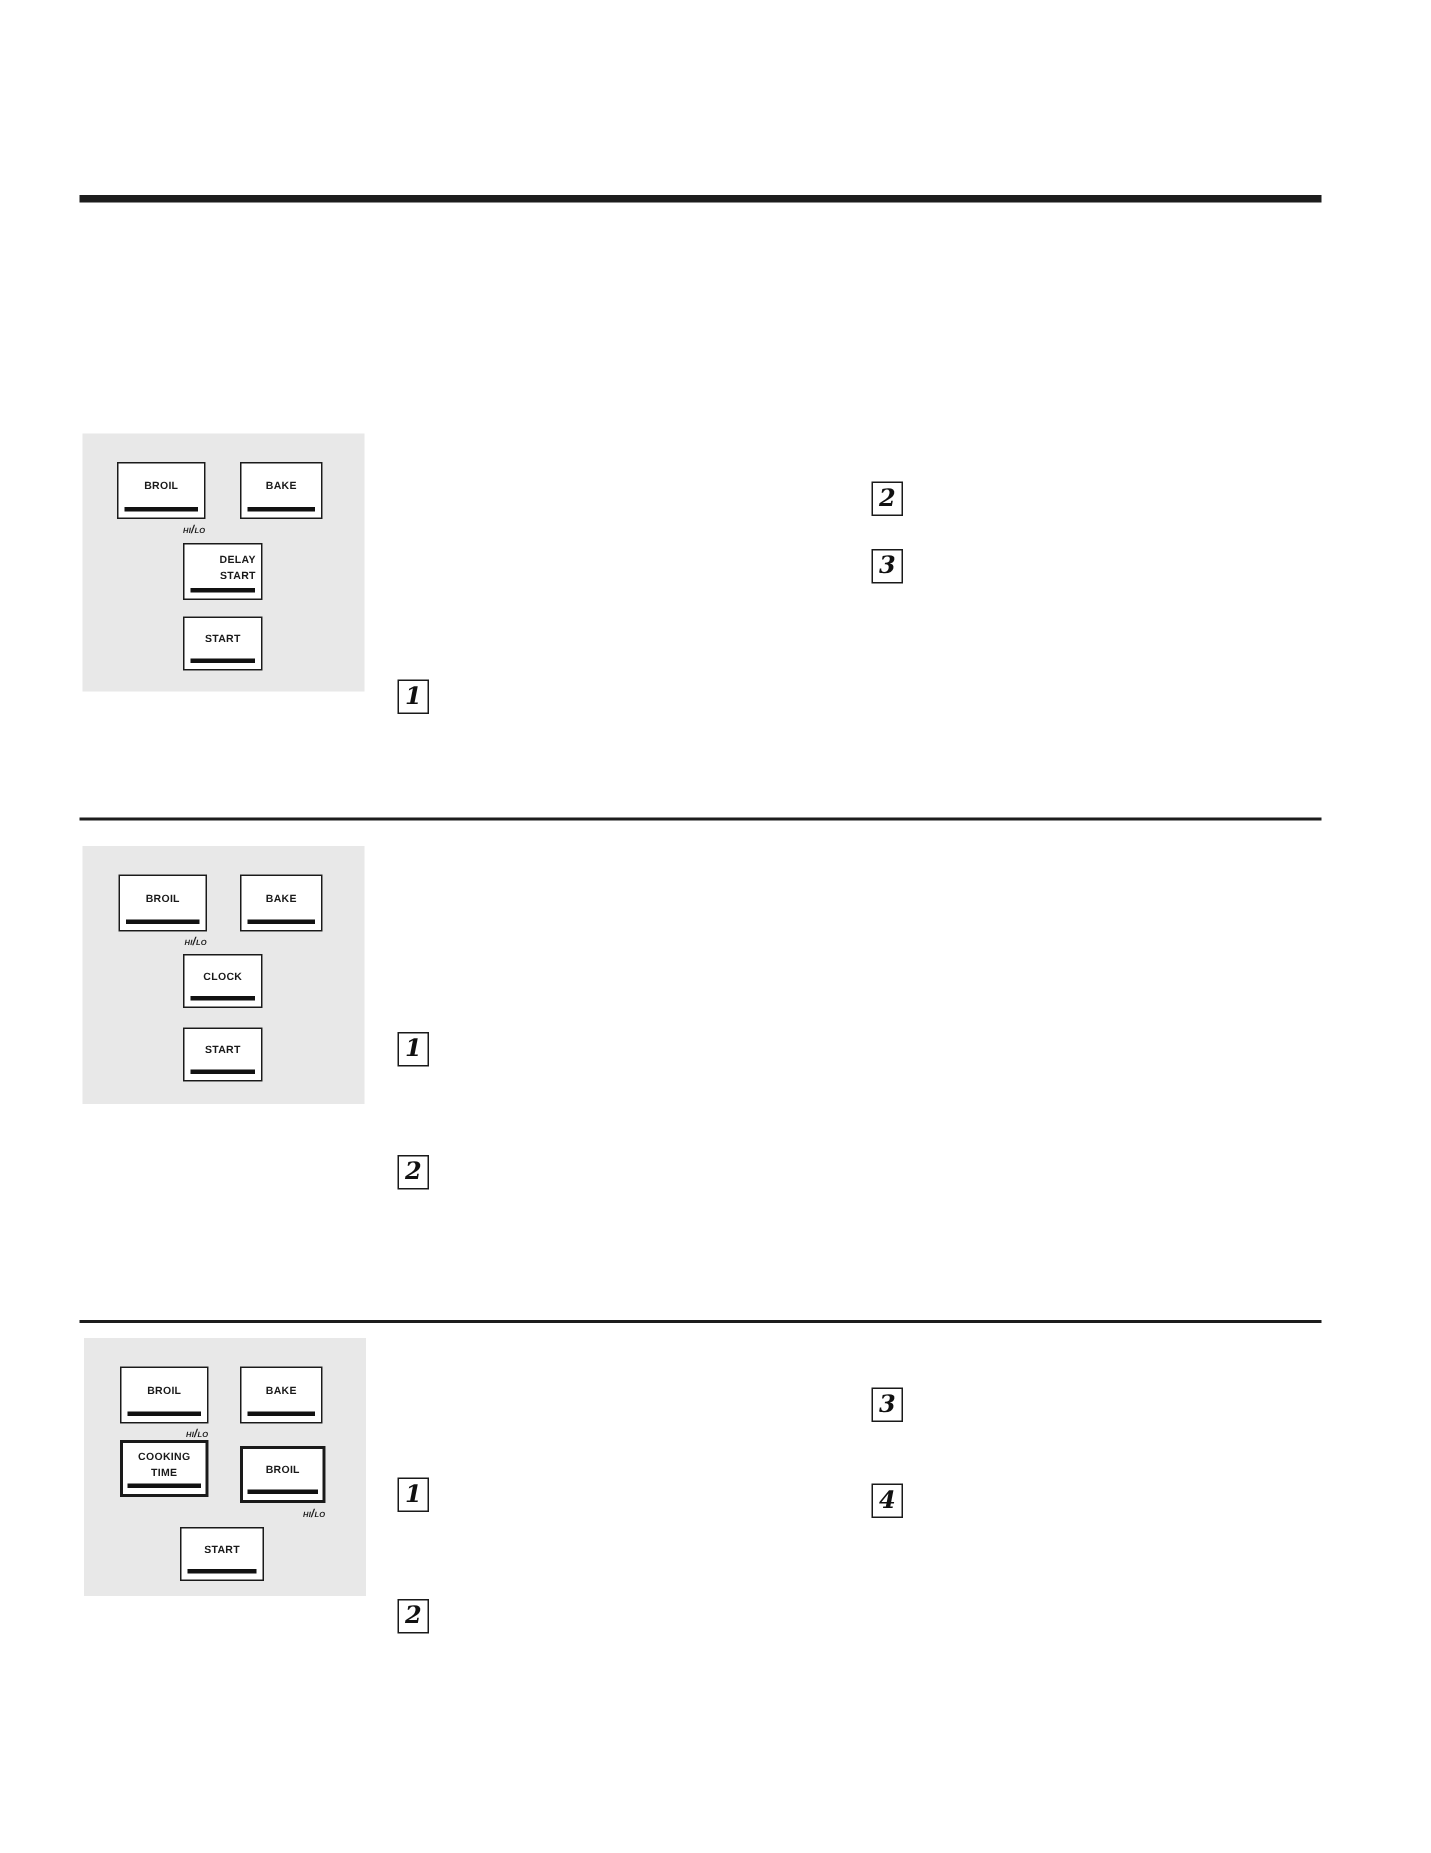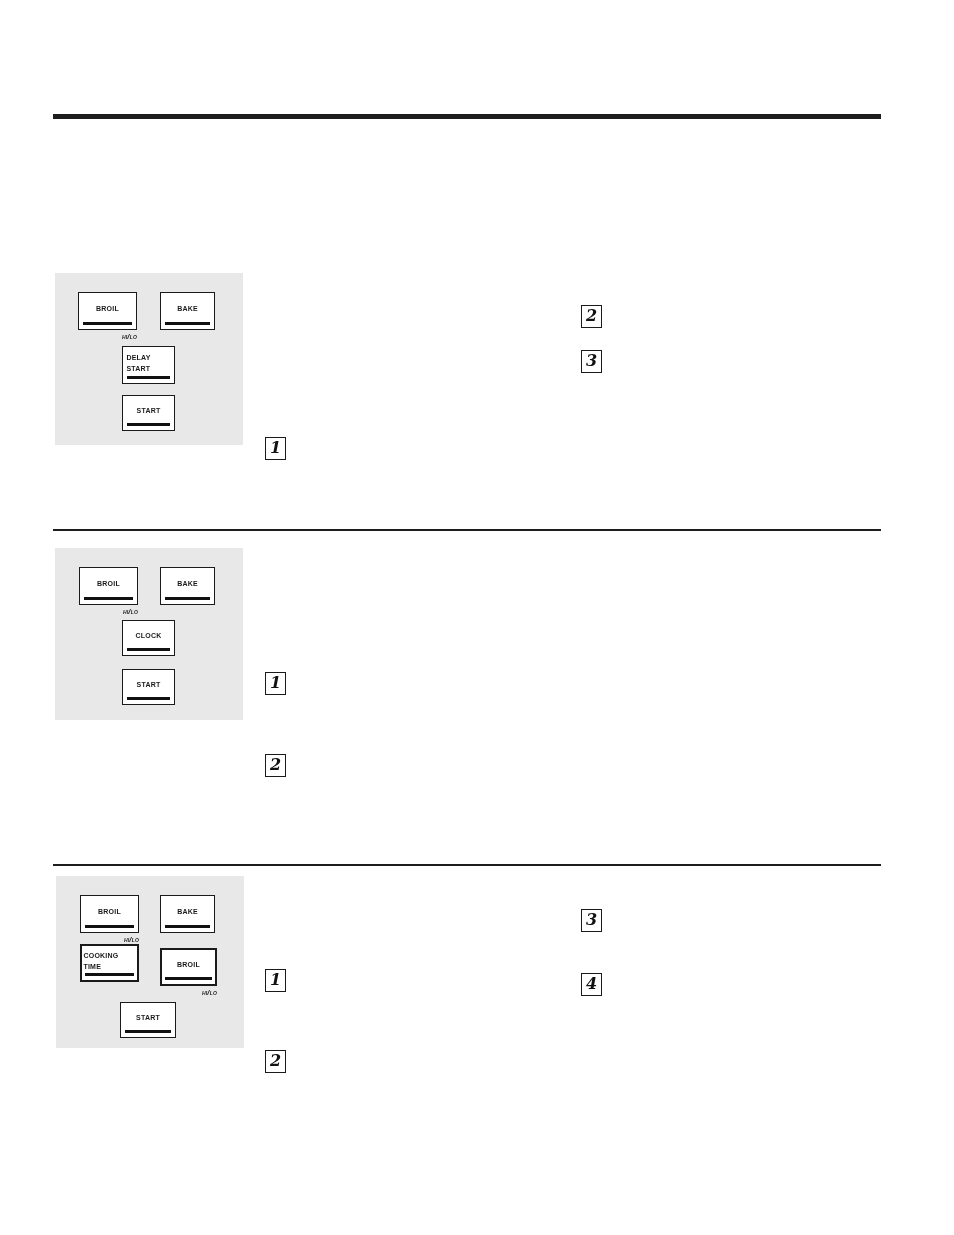--- a/index.html
+++ b/index.html
@@ -12,20 +12,21 @@
     height: 1235px;
     position: relative;
     font-family: "Liberation Sans", sans-serif;
     color: #1a1a1a;
     overflow: hidden;
   }
 
   .page {
     position: absolute;
     inset: 0;
+    margin-top: 16px;
   }
 
   
   .rule {
     position: absolute;
     background: #1d1d1d;
   }
   .rule-top {
     left: 53px;
     width: 828px;
@@ -149,21 +150,21 @@
       <div class="btn" style="left:23px; top:19px; width:59px; height:38px;">
         <span class="kl">Broil</span>
       </div>
       <div class="sublabel" style="left:23px; top:59px; width:59px;">Hi/Lo</div>
 
       <div class="btn" style="left:105px; top:19px; width:55px; height:38px;">
         <span class="kl">Bake</span>
       </div>
 
       <div class="btn" style="left:67px; top:73px; width:53px; height:38px;">
-        <span class="kl" style="display:block; text-align:left; white-space:normal; width:44px;">Delay Start</span>
+        <span class="kl" style="display:block; text-align:right; white-space:normal; width:44px;">Delay Start</span>
       </div>
 
       <div class="btn" style="left:67px; top:122px; width:53px; height:36px;">
         <span class="kl">Start</span>
       </div>
     </div>
 
     <div class="textblock" style="left:263px; top:150px; width:610px;"></div>
     <div class="textblock" style="left:263px; top:178px; width:610px;"></div>
 
@@ -216,21 +217,21 @@
       <div class="btn" style="left:24px; top:19px; width:59px; height:38px;">
         <span class="kl">Broil</span>
       </div>
       <div class="sublabel" style="left:24px; top:59px; width:59px;">Hi/Lo</div>
 
       <div class="btn" style="left:104px; top:19px; width:55px; height:38px;">
         <span class="kl">Bake</span>
       </div>
 
       <div class="btn thick" style="left:24px; top:68px; width:59px; height:38px;">
-        <span class="kl" style="display:block; white-space:normal; width:52px;">Cooking Time</span>
+        <span class="kl" style="display:block; text-align:center; white-space:normal; width:52px;">Cooking Time</span>
       </div>
 
       <div class="btn thick" style="left:104px; top:72px; width:57px; height:38px;">
         <span class="kl">Broil</span>
       </div>
       <div class="sublabel" style="left:104px; top:112px; width:57px;">Hi/Lo</div>
 
       <div class="btn" style="left:64px; top:126px; width:56px; height:36px;">
         <span class="kl">Start</span>
       </div>

